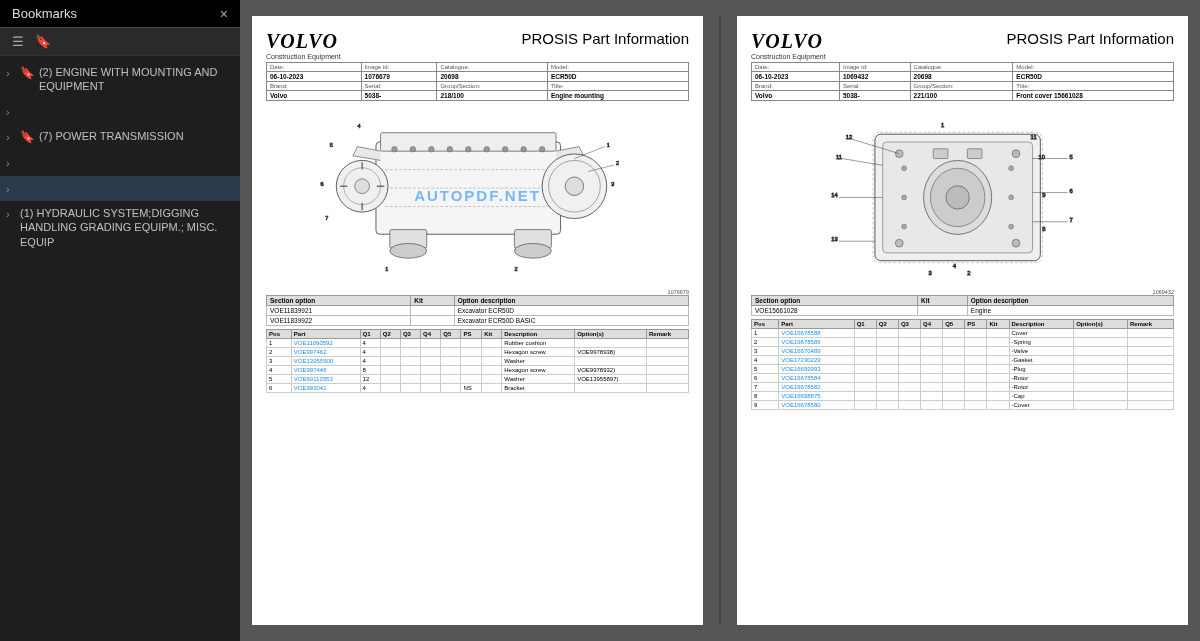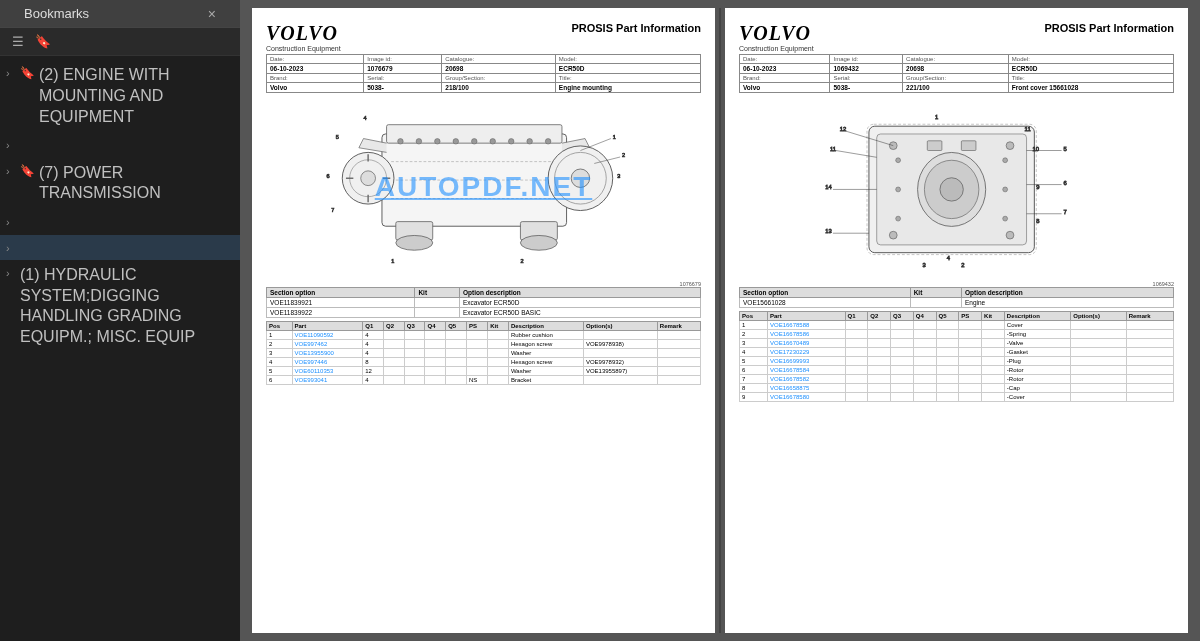--- a/index.html
+++ b/index.html
@@ -13,22 +13,22 @@
       color: #ccc;
       display: flex;
       flex-direction: column;
       height: 641px;
       overflow: hidden;
     }
     #sidebar-header {
       display: flex;
       align-items: center;
       justify-content: space-between;
-      padding: 6px 24px;
-      background: #404040;
+      padding: 6px 12px;
+      background: #000000;
       border-bottom: 1px solid #444;
     }
     #sidebar-title {
       color: #ddd;
       font-size: 13px;
       font-weight: normal;
     }
     #sidebar-close {
       color: #aaa;
       cursor: pointer;
@@ -74,39 +74,39 @@
       min-width: 10px;
     }
     .item-bookmark {
       color: #777;
       font-size: 12px;
       min-width: 14px;
       margin-top: 1px;
     }
     .item-text {
       flex: 1;
-      font-size: 16px;
+      font-size: 11px;
       color: #c0c0c0;
     }
 
     
     #main {
       flex: 1;
       background: #555;
       overflow: hidden;
       display: flex;
       position: relative;
     }
     #pages-container {
       display: flex;
       width: 100%;
       height: 100%;
       overflow: hidden;
-      gap: 4px;
-      padding: 8px 12px;
+      gap: 16px;
+      padding: 16px 12px;
     }
     .page {
       background: #fff;
       flex: 1;
       overflow: hidden;
       position: relative;
       padding: 14px 14px 10px 14px;
       font-size: 7.5px;
       font-family: Arial, sans-serif;
     }
@@ -114,22 +114,22 @@
     
     .volvo-logo {
       font-size: 20px;
       font-weight: bold;
       color: #000;
       font-style: italic;
       letter-spacing: 1px;
       font-family: serif;
     }
     .prosis-title {
-      font-size: 11px;
-      font-weight: bold;
+      font-size: 15px;
+      font-weight: normal;
       color: #000;
       text-align: right;
     }
     .page-header {
       display: flex;
       justify-content: space-between;
       align-items: flex-start;
       margin-bottom: 2px;
     }
     .construction-eq {
@@ -159,28 +159,27 @@
       font-weight: bold;
       color: #000;
     }
 
     
     .watermark {
       position: absolute;
       top: 50%;
       left: 50%;
       transform: translate(-50%, -50%);
-      font-size: 28px;
+      font-size: 15px;
       font-weight: bold;
       color: rgba(30, 144, 255, 0.6);
       white-space: nowrap;
       pointer-events: none;
       z-index: 10;
       letter-spacing: 2px;
-      text-decoration: underline;
     }
 
     .diagram-id {
       font-size: 5.5px;
       color: #555;
       text-align: right;
     }
 
     .section-option-table {
       width: 100%;

